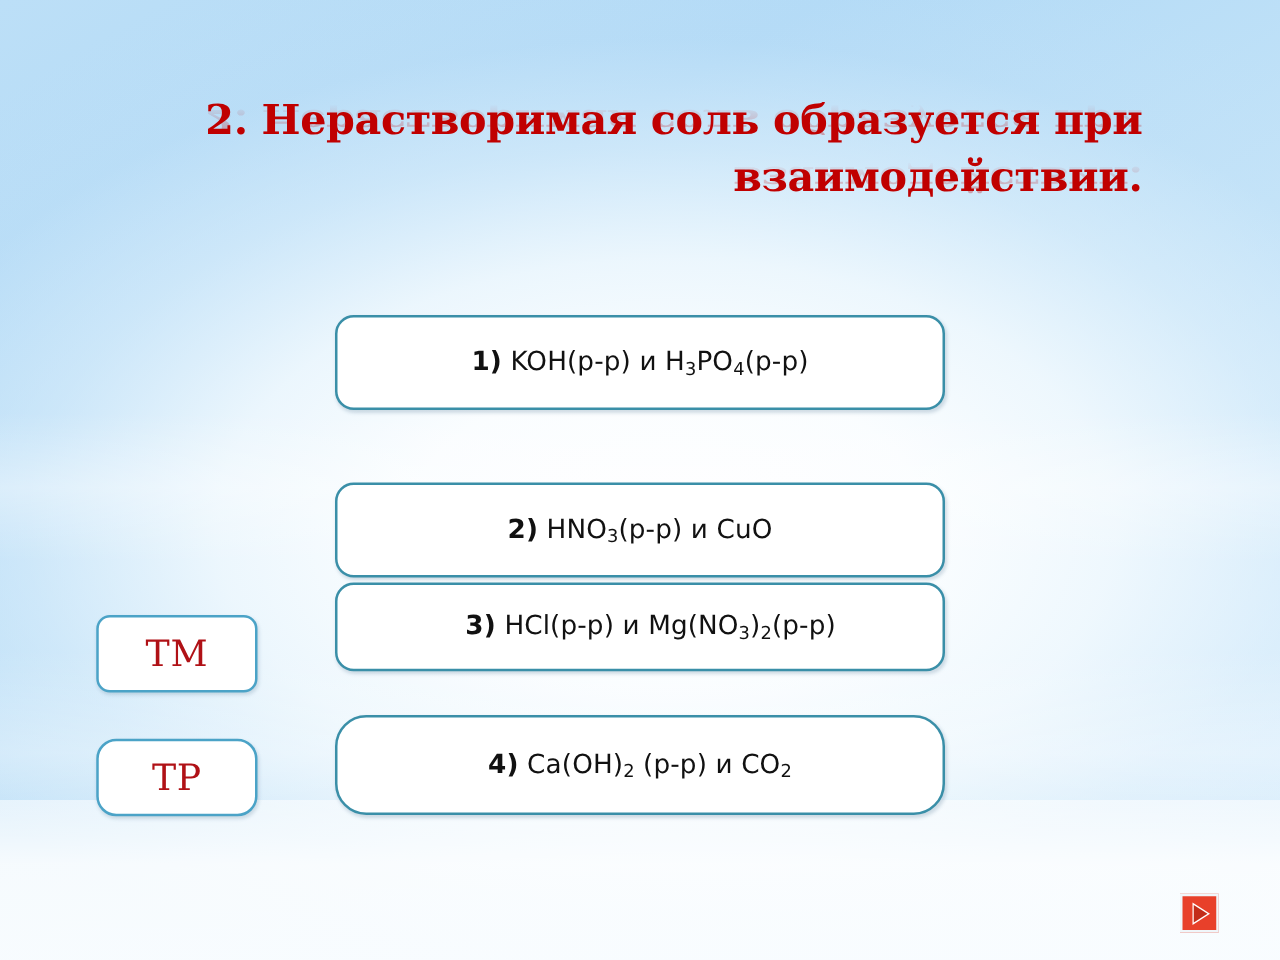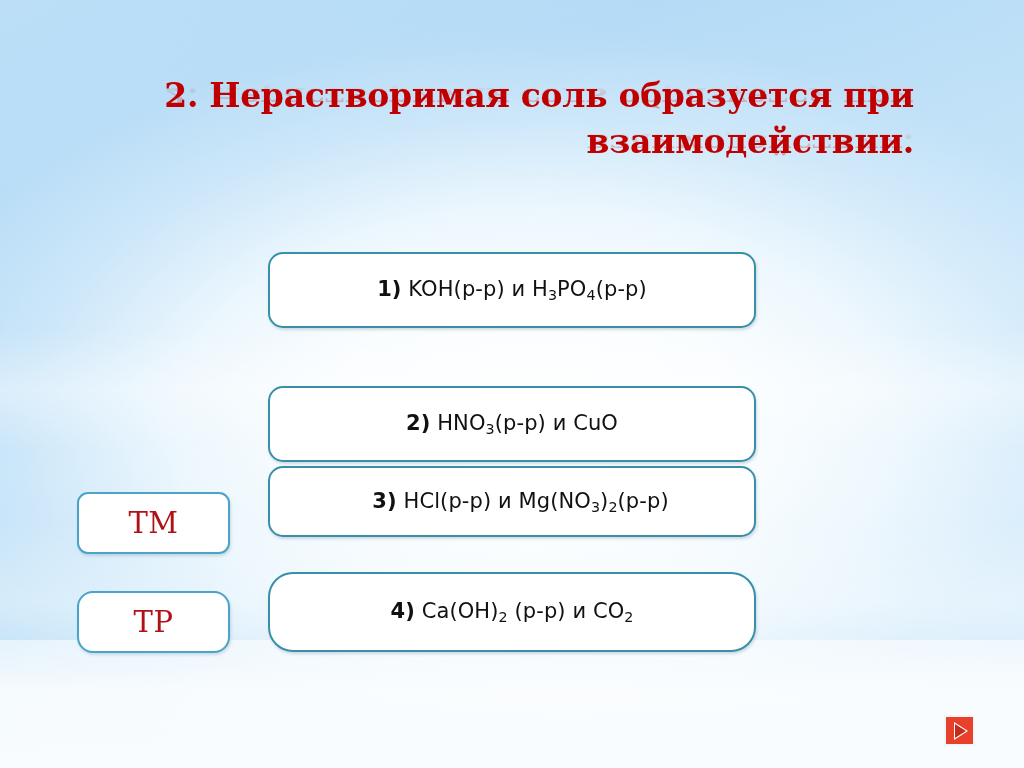--- a/index.html
+++ b/index.html
@@ -129,21 +129,21 @@
 
   #opt1 { top: 252px; }
   #opt2 { top: 362px; margin-top: 24px; }
   #opt3 { top: 466px; height: 71px; padding-left: 17px; }
   #opt4 { top: 572px; height: 80px; border-radius: 25px; }
 
   
   .side-button {
     position: absolute;
     left: 77px;
-    width: 153px;
+    width: 129px;
     height: 62px;
     box-sizing: border-box;
     background: #ffffff;
     border: 2px solid #4ba3c7;
     border-radius: 11px;
     display: flex;
     align-items: center;
     justify-content: center;
     box-shadow: 1px 2px 3px rgba(60,100,130,0.20);
     z-index: 6;

